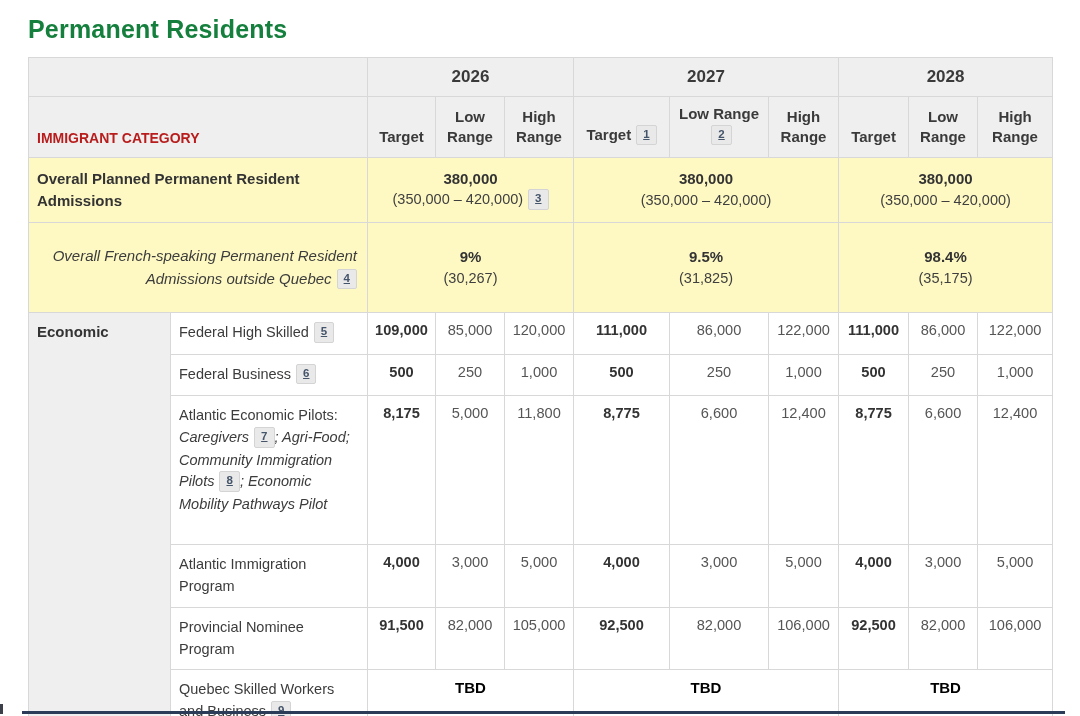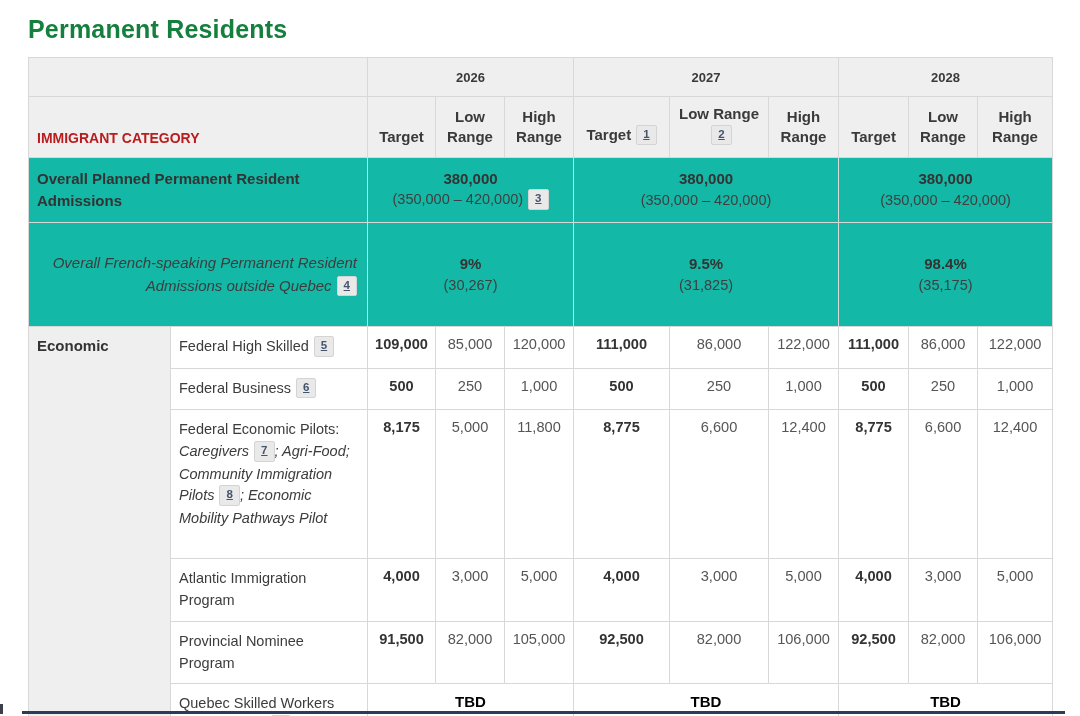--- a/index.html
+++ b/index.html
@@ -29,21 +29,21 @@
     border: 1px solid #d8d8d8;
     vertical-align: top;
     overflow: hidden;
   }
   
   tr.hdr td { background: #efefef; }
   td.year-cell {
     text-align: center;
     vertical-align: middle;
     font-weight: bold;
-    font-size: 13px;
+    font-size: 17px;
     color: #3a3a3a;
   }
   td.cat-header {
     vertical-align: bottom;
     font-weight: bold;
     font-size: 14px;
     padding: 6px 8px 11px 8px;
     color: #b91c1c;
   }
   td.col-header {
@@ -66,32 +66,32 @@
     line-height: 1;
     padding: 3px 6px 4px 6px;
     margin-left: 5px;
     color: #44546a;
     text-decoration: underline;
     position: relative;
     top: -2px;
     cursor: pointer;
   }
   
-  tr.summary td { background: #14b8a6; }
+  tr.summary td { background: #fef9c3; }
   td.sum-label {
     font-weight: bold;
     padding: 10px 8px;
     vertical-align: middle;
     line-height: 1.45;
   }
   td.sum-label-italic {
     font-style: italic;
     font-weight: normal;
     text-align: right;
-    padding: 28px 10px;
+    padding: 21px 10px;
     vertical-align: middle;
     line-height: 1.55;
     color: #3c3c3c;
   }
   td.sum-val {
     text-align: center;
     vertical-align: middle;
     padding: 8px 4px;
     line-height: 1.45;
   }
@@ -241,21 +241,21 @@
     <td class="v t">500</td>
     <td class="v">250</td>
     <td class="v">1,000</td>
     <td class="v t">500</td>
     <td class="v">250</td>
     <td class="v">1,000</td>
   </tr>
 
   <tr style="height:149px">
     <td class="row-label">
-      <span>Federal Economic Pilots:</span>
+      <span>Atlantic Economic Pilots:</span>
       <span class="it">Caregivers</span><a class="fn">7</a><span class="it">; Agri-Food; Community Immigration Pilots</span><a class="fn">8</a><span class="it">; Economic Mobility Pathways Pilot</span>
     </td>
     <td class="v t">8,175</td>
     <td class="v">5,000</td>
     <td class="v">11,800</td>
     <td class="v t">8,775</td>
     <td class="v">6,600</td>
     <td class="v">12,400</td>
     <td class="v t">8,775</td>
     <td class="v">6,600</td>

